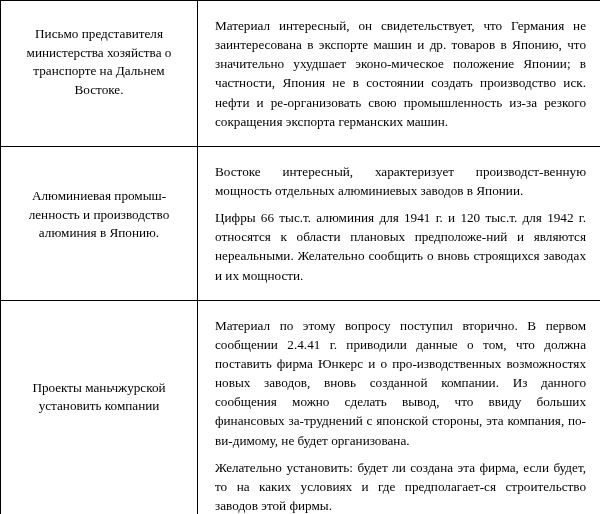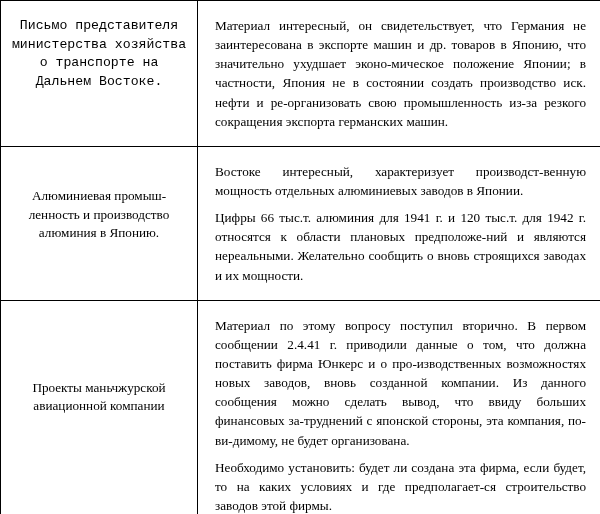--- a/index.html
+++ b/index.html
@@ -43,21 +43,21 @@
     text-align: justify;
     text-align-last: left;
     hyphens: manual;
   }
   .cell-right-inner p {
     margin: 8px;
   }
   .cell-right-inner p + p {
     margin-top: 0px;
   }
-  .row1 .cell-left-inner { padding-top: 16px; font-family: Liberation Mono, monospace; }
+  .row1 .cell-left-inner { padding-top: 24px; }
   .row2 .cell-left-inner { padding-top: 40px; }
   .row3 .cell-left-inner { padding-top: 78px; }
 </style>
 </head>
 <body>
 
 <table class="doc-table">
   <tbody>
     <tr class="row1">
       <td class="col-left">
@@ -75,23 +75,23 @@
       </td>
       <td class="col-right">
         <div class="cell-right-inner">
           <p>Востоке интересный, характеризует производст-венную мощность отдельных алюминиевых заводов в Японии.</p>
           <p>Цифры 66 тыс.т. алюминия для 1941 г. и 120 тыс.т. для 1942 г. относятся к области плановых предположе-ний и являются нереальными. Желательно сообщить о вновь строящихся заводах и их мощности.</p>
         </div>
       </td>
     </tr>
     <tr class="row3">
       <td class="col-left">
-        <div class="cell-left-inner">Проекты маньчжурской авиационной компании</div>
+        <div class="cell-left-inner">Проекты маньчжурской установить компании</div>
       </td>
       <td class="col-right">
         <div class="cell-right-inner">
           <p>Материал по этому вопросу поступил вторично. В первом сообщении 2.4.41 г. приводили данные о том, что должна поставить фирма Юнкерс и о про-изводственных возможностях новых заводов, вновь созданной компании. Из данного сообщения можно сделать вывод, что ввиду больших финансовых за-труднений с японской стороны, эта компания, по-ви-димому, не будет организована.</p>
-          <p>Необходимо установить: будет ли создана эта фирма, если будет, то на каких условиях и где предполагает-ся строительство заводов этой фирмы.</p>
+          <p>Желательно установить: будет ли создана эта фирма, если будет, то на каких условиях и где предполагает-ся строительство заводов этой фирмы.</p>
         </div>
       </td>
     </tr>
   </tbody>
 </table>
 
 </body></html>

